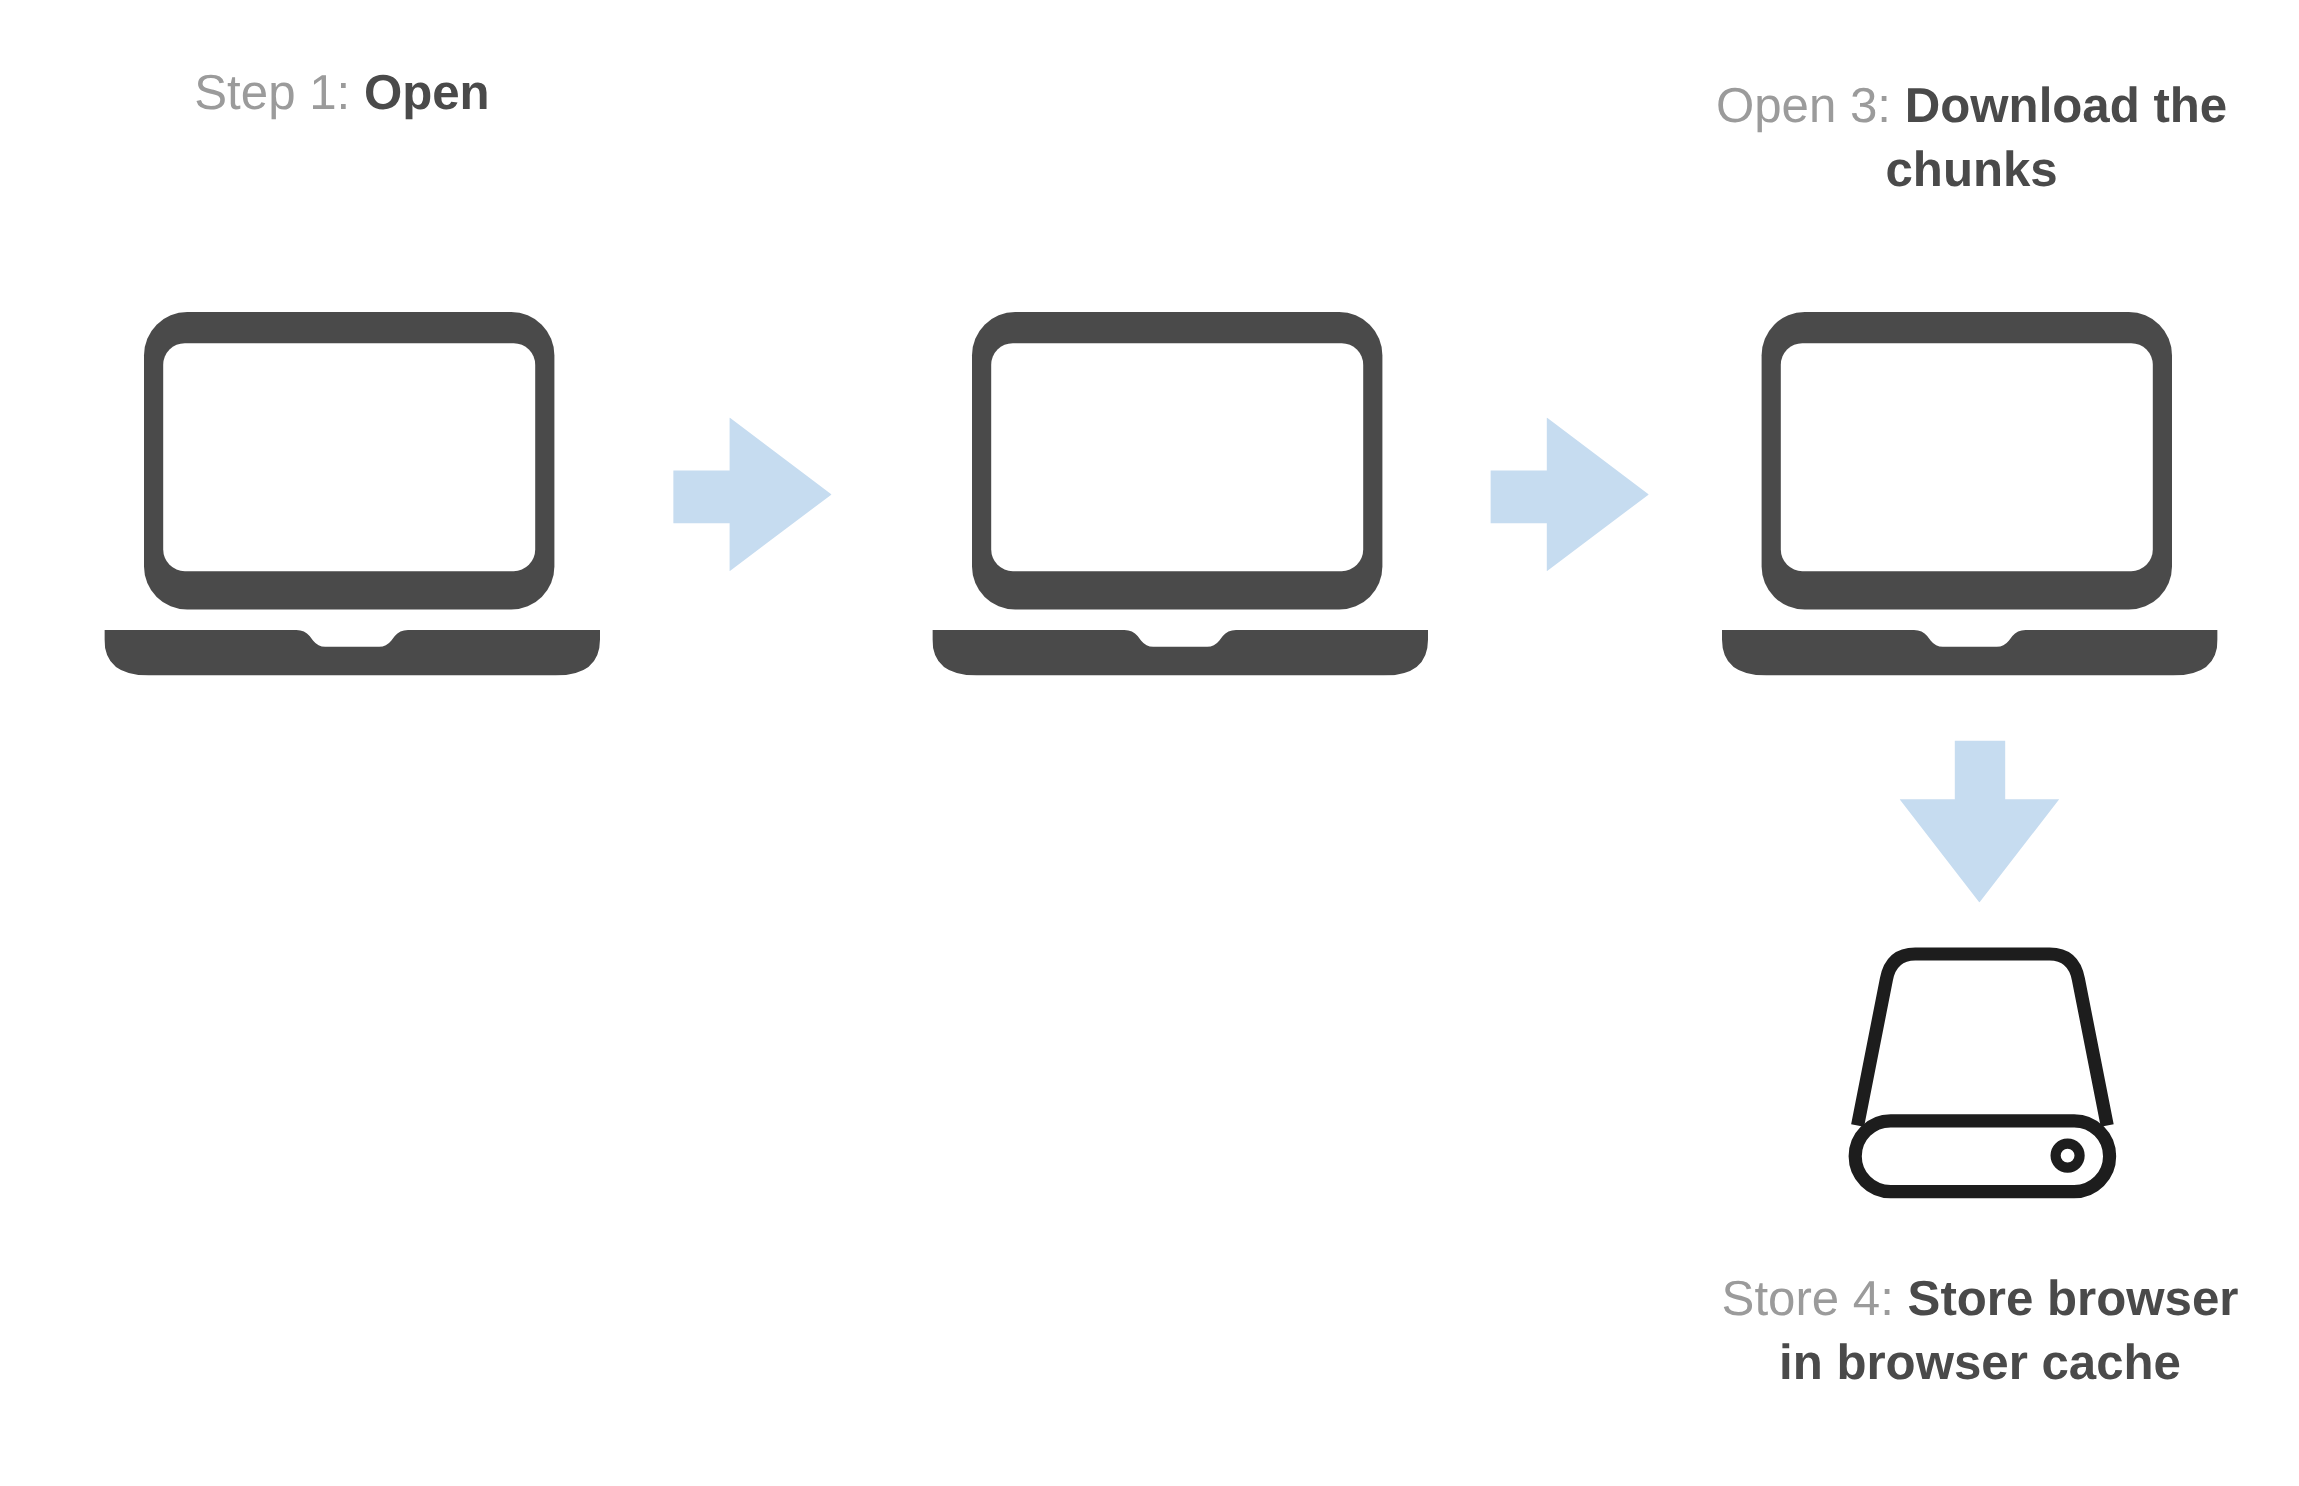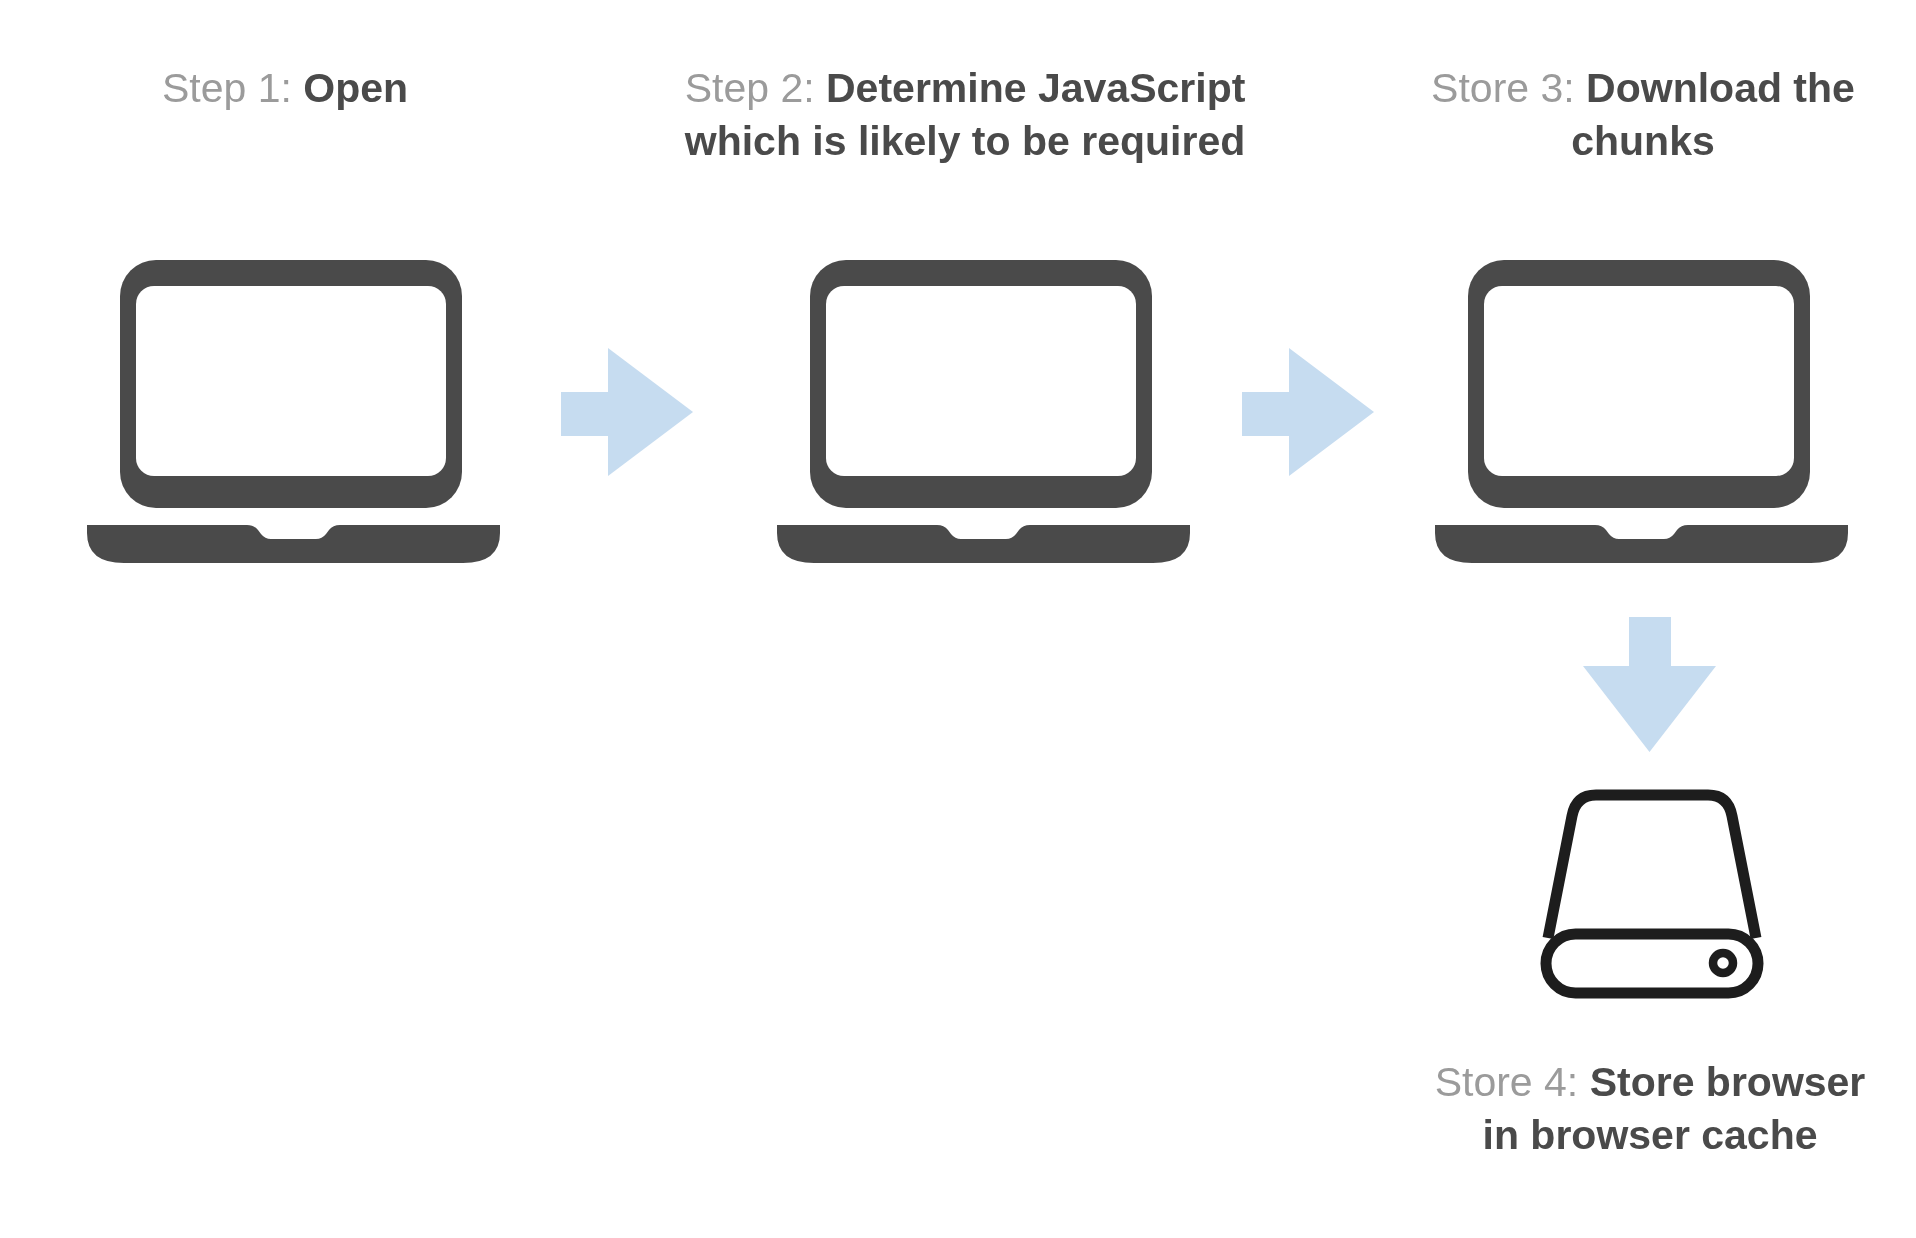--- a/index.html
+++ b/index.html
@@ -62,54 +62,47 @@
         <polygon fill="currentColor" points="46,0 88,0 88,49 133,49 66.5,135 0,49 46,49"></polygon>
       </g>
       <g id="hard-drive-shape">
         <path d="M 8 150 L 32 28 Q 36 7 56 7 H 168 Q 188 7 192 28 L 216 150" fill="#ffffff" stroke="currentColor" stroke-width="11" stroke-linejoin="round"></path>
         <rect x="6" y="146" width="212" height="59" rx="29.5" fill="#ffffff" stroke="currentColor" stroke-width="11"></rect>
         <circle cx="183" cy="175" r="10" fill="#ffffff" stroke="currentColor" stroke-width="8.5"></circle>
       </g>
     </defs>
   </svg>
 
-  <div class="step-label" style="left:35px; top:62px; width:500px;">
+  <div class="step-label" style="left:35px; top:51px; width:500px;">
     <div class="line">
       <span class="prefix">Step 1:</span>
       <span class="title">Open</span>
     </div>
   </div>
 
   <svg class="icon laptop-icon" style="left:87px; top:260px;" width="413" height="303" viewBox="0 0 413 303">
     <use href="#laptop-shape"></use>
   </svg>
 
   <svg class="icon arrow-icon" style="left:561px; top:348px;" width="132" height="128" viewBox="0 0 132 128">
     <use href="#arrow-right-shape"></use>
   </svg>
 
-  <div class="step-label" style="left:635px; top:62px; width:660px;">
-    <div class="line">
-      <span class="prefix">Step 2:</span>
-      <span class="title">Determine JavaScript</span>
-    </div>
-    <div class="line title">which is likely to be required</div>
-  </div>
 
   <svg class="icon laptop-icon" style="left:777px; top:260px;" width="413" height="303" viewBox="0 0 413 303">
     <use href="#laptop-shape"></use>
   </svg>
 
   <svg class="icon arrow-icon" style="left:1242px; top:348px;" width="132" height="128" viewBox="0 0 132 128">
     <use href="#arrow-right-shape"></use>
   </svg>
 
   <div class="step-label" style="left:1363px; top:62px; width:560px;">
     <div class="line">
-      <span class="prefix">Store 3:</span>
+      <span class="prefix">Open 3:</span>
       <span class="title">Download the</span>
     </div>
     <div class="line title">chunks</div>
   </div>
 
   <svg class="icon laptop-icon" style="left:1435px; top:260px;" width="413" height="303" viewBox="0 0 413 303">
     <use href="#laptop-shape"></use>
   </svg>
 
   <svg class="icon arrow-icon" style="left:1583px; top:617px;" width="133" height="135" viewBox="0 0 133 135">

